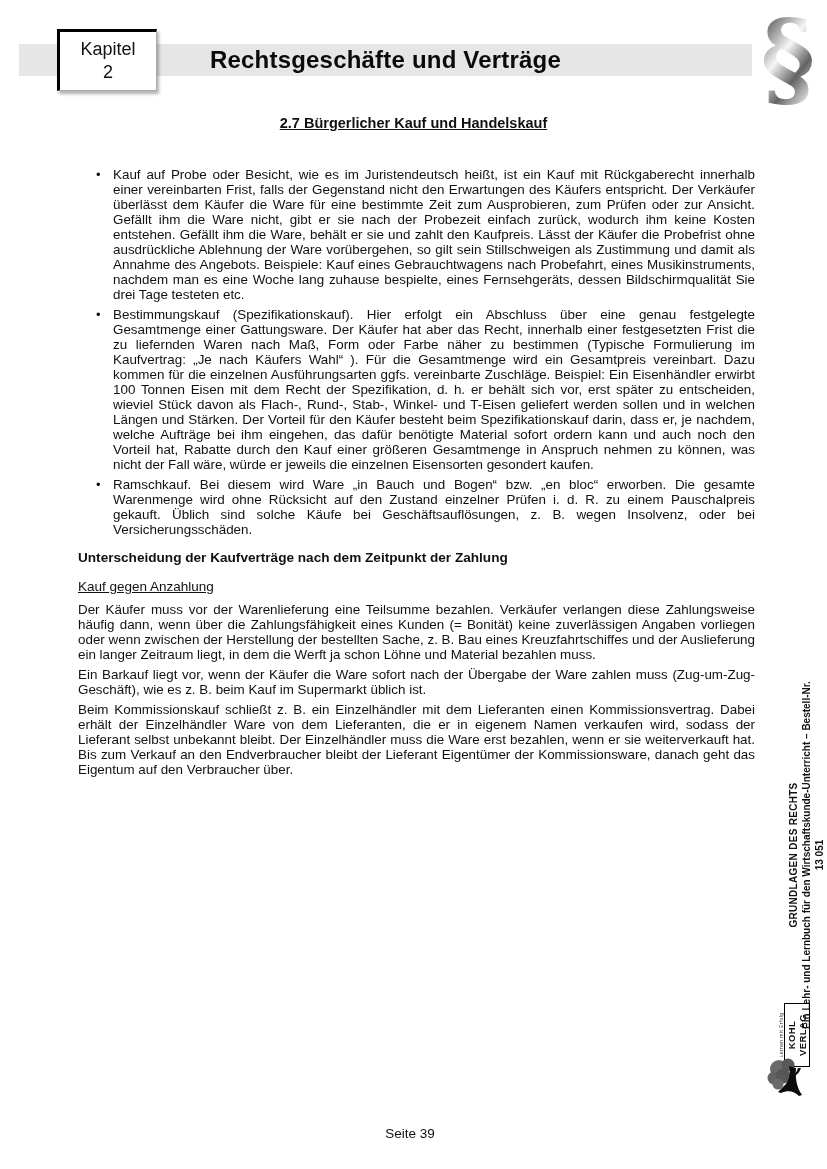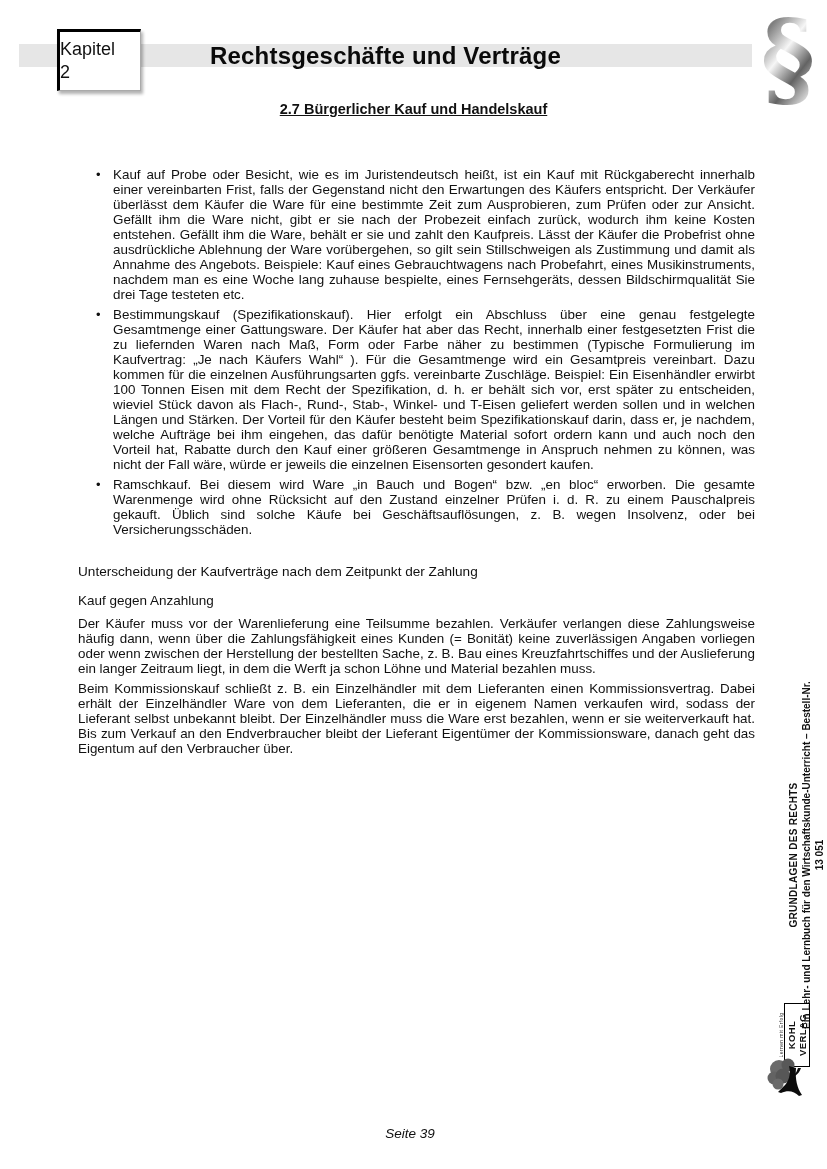--- a/index.html
+++ b/index.html
@@ -3,61 +3,61 @@
 <meta charset="utf-8">
 <style>
   * { margin:0; padding:0; box-sizing:border-box; }
   html,body { background:#fff; }
   body { width:827px; height:1169px; position:relative; overflow:hidden;
          font-family:"Liberation Sans","DejaVu Sans",sans-serif; color:#111; }
 
   .page { position:absolute; inset:0; background:#ffffff; }
 
   
-  .band { position:absolute; left:19px; top:44px; width:733px; height:23px;
+  .band { position:absolute; left:19px; top:44px; width:733px; height:32px;
           background:#e6e6e6; display:flex; align-items:center; justify-content:center; }
   .page-title { font-size:24px; font-weight:bold; letter-spacing:.2px; color:#0a0a0a; }
 
-  .chapter-box { position:absolute; left:57px; top:29px; width:84px; height:62px;
-                 background:#fff; text-align:left;
+  .chapter-box { position:absolute; left:57px; top:29px; width:100px; height:62px;
+                 background:#fff; text-align:center;
                  border-top:3px solid #000; border-left:3px solid #000;
                  border-right:1px solid #aaa; border-bottom:1px solid #aaa;
                  box-shadow:2px 3px 3px rgba(0,0,0,.30);
                  display:flex; flex-direction:column; justify-content:center; }
   .chapter-box .l1 { font-size:18px; line-height:22px; }
   .chapter-box .l2 { font-size:18px; line-height:24px; }
 
   .para-symbol { position:absolute; top:0px; right:2px; width:74px; text-align:center;
                  font-family:"DejaVu Serif","Liberation Serif",serif;
                  font-size:104px; line-height:118px; font-weight:bold; color:#9a9a9a; }
   @supports (-webkit-background-clip:text) {
     .para-symbol { background:linear-gradient(128deg,#ffffff 4%,#7e7e7e 24%,#f6f6f6 44%,#636363 63%,#e8e8e8 82%,#7a7a7a 100%);
                    -webkit-background-clip:text; -webkit-text-fill-color:transparent; }
   }
 
-  .subtitle { position:absolute; left:0; top:101px; width:827px; text-align:center;
+  .subtitle { position:absolute; left:0; top:115px; width:827px; text-align:center;
               font-size:14.5px; font-weight:bold; text-decoration:underline; }
 
   
   .content { position:absolute; left:78px; top:167px; width:677px;
              font-size:13.4px; line-height:15px; text-align:justify;
              hyphens:auto; -webkit-hyphens:auto; }
   ul.bullets { list-style:none; }
   ul.bullets li { padding-left:35px; position:relative; margin-bottom:5px; }
   ul.bullets li::before { content:"•"; position:absolute; left:18px; top:0; font-size:13px; }
 
-  .mid-heading { font-weight:normal; text-align:left; margin-top:27px; margin-bottom:9px;
+  .mid-heading { font-weight:bold; text-align:left; margin-top:13px; margin-bottom:9px;
                  font-size:13.6px; }
-  .sub-head { font-weight:normal; font-size:13.5px;
+  .sub-head { text-decoration:underline; font-weight:normal; font-size:13.5px;
               text-align:left; margin-top:14px; margin-bottom:8px; }
   .content p { margin-bottom:5px; }
 
   
   .footer { position:absolute; left:0; top:1126px; width:820px; text-align:center;
-            font-style:italic; font-size:13.5px; }
+            font-size:13.5px; }
 
   
   .edge-series { position:absolute; left:621px; top:841px; width:360px; height:28px;
                  transform:rotate(-90deg); transform-origin:center;
                  text-align:center; font-weight:bold; }
   .edge-series .s1 { font-size:10px; line-height:13px; letter-spacing:.3px; }
   .edge-series .s2 { font-size:10px; line-height:13px; }
 
   .publisher { position:absolute; left:759px; top:1022px; width:64px; height:26px;
                transform:rotate(-90deg); transform-origin:center; text-align:center; }
@@ -90,20 +90,21 @@
       <li>Kauf auf Probe oder Besicht, wie es im Juristendeutsch heißt, ist ein Kauf mit Rückgaberecht innerhalb einer vereinbarten Frist, falls der Gegenstand nicht den Erwartungen des Käufers entspricht. Der Verkäufer überlässt dem Käufer die Ware für eine bestimmte Zeit zum Ausprobieren, zum Prüfen oder zur Ansicht. Gefällt ihm die Ware nicht, gibt er sie nach der Probezeit einfach zurück, wodurch ihm keine Kosten entstehen. Gefällt ihm die Ware, behält er sie und zahlt den Kaufpreis. Lässt der Käufer die Probefrist ohne ausdrückliche Ablehnung der Ware vorübergehen, so gilt sein Stillschweigen als Zustimmung und damit als Annahme des Angebots. Beispiele: Kauf eines Gebrauchtwagens nach Probefahrt, eines Musikinstruments, nachdem man es eine Woche lang zuhause bespielte, eines Fernsehgeräts, dessen Bildschirmqualität Sie drei Tage testeten etc.</li>
       <li>Bestimmungskauf (Spezifikationskauf). Hier erfolgt ein Abschluss über eine genau festgelegte Gesamtmenge einer Gattungsware. Der Käufer hat aber das Recht, innerhalb einer festgesetzten Frist die zu liefernden Waren nach Maß, Form oder Farbe näher zu bestimmen (Typische Formulierung im Kaufvertrag: „Je nach Käufers Wahl“ ). Für die Gesamtmenge wird ein Gesamtpreis vereinbart. Dazu kommen für die einzelnen Ausführungsarten ggfs. vereinbarte Zuschläge. Beispiel: Ein Eisenhändler erwirbt 100 Tonnen Eisen mit dem Recht der Spezifikation, d. h. er behält sich vor, erst später zu entscheiden, wieviel Stück davon als Flach-, Rund-, Stab-, Winkel- und T-Eisen geliefert werden sollen und in welchen Längen und Stärken. Der Vorteil für den Käufer besteht beim Spezifikationskauf darin, dass er, je nachdem, welche Aufträge bei ihm eingehen, das dafür benötigte Material sofort ordern kann und auch noch den Vorteil hat, Rabatte durch den Kauf einer größeren Gesamtmenge in Anspruch nehmen zu können, was nicht der Fall wäre, würde er jeweils die einzelnen Eisensorten gesondert kaufen.</li>
       <li>Ramschkauf. Bei diesem wird Ware „in Bauch und Bogen“ bzw. „en bloc“ erworben. Die gesamte Warenmenge wird ohne Rücksicht auf den Zustand einzelner Prüfen i. d. R. zu einem Pauschalpreis gekauft. Üblich sind solche Käufe bei Geschäftsauflösungen, z. B. wegen Insolvenz, oder bei Versicherungsschäden.</li>
     </ul>
 
     <div class="mid-heading">Unterscheidung der Kaufverträge nach dem Zeitpunkt der Zahlung</div>
 
     <div class="sub-head">Kauf gegen Anzahlung</div>
     <p>Der Käufer muss vor der Warenlieferung eine Teilsumme bezahlen. Verkäufer verlangen diese Zahlungsweise häufig dann, wenn über die Zahlungsfähigkeit eines Kunden (= Bonität) keine zuverlässigen Angaben vorliegen oder wenn zwischen der Herstellung der bestellten Sache, z. B. Bau eines Kreuzfahrtschiffes und der Auslieferung ein langer Zeitraum liegt, in dem die Werft ja schon Löhne und Material bezahlen muss.</p>
 
+    <p>Ein Barkauf liegt vor, wenn der Käufer die Ware sofort nach der Übergabe der Ware zahlen muss (Zug-um-Zug-Geschäft), wie es z. B. beim Kauf im Supermarkt üblich ist.</p>
 
     <p>Beim Kommissionskauf schließt z. B. ein Einzelhändler mit dem Lieferanten einen Kommissionsvertrag. Dabei erhält der Einzelhändler Ware von dem Lieferanten, die er in eigenem Namen verkaufen wird, sodass der Lieferant selbst unbekannt bleibt. Der Einzelhändler muss die Ware erst bezahlen, wenn er sie weiterverkauft hat. Bis zum Verkauf an den Endverbraucher bleibt der Lieferant Eigentümer der Kommissionsware, danach geht das Eigentum auf den Verbraucher über.</p>
   </div>
 
   <div class="edge-series">
     <div class="s1">GRUNDLAGEN DES RECHTS</div>
     <div class="s2">Ein Lehr- und Lernbuch für den Wirtschaftskunde-Unterricht  –  Bestell-Nr. 13 051</div>
   </div>
 
   <div class="publisher">

